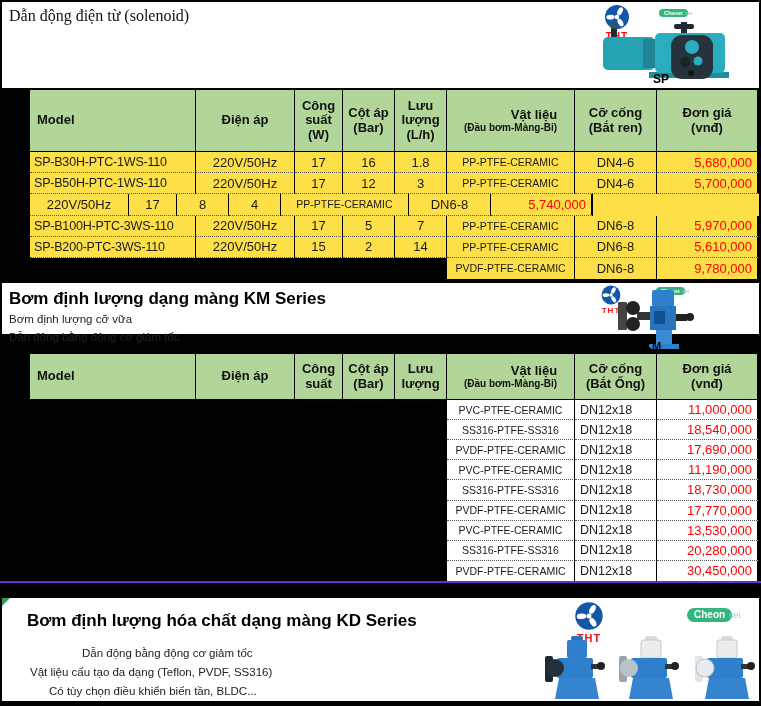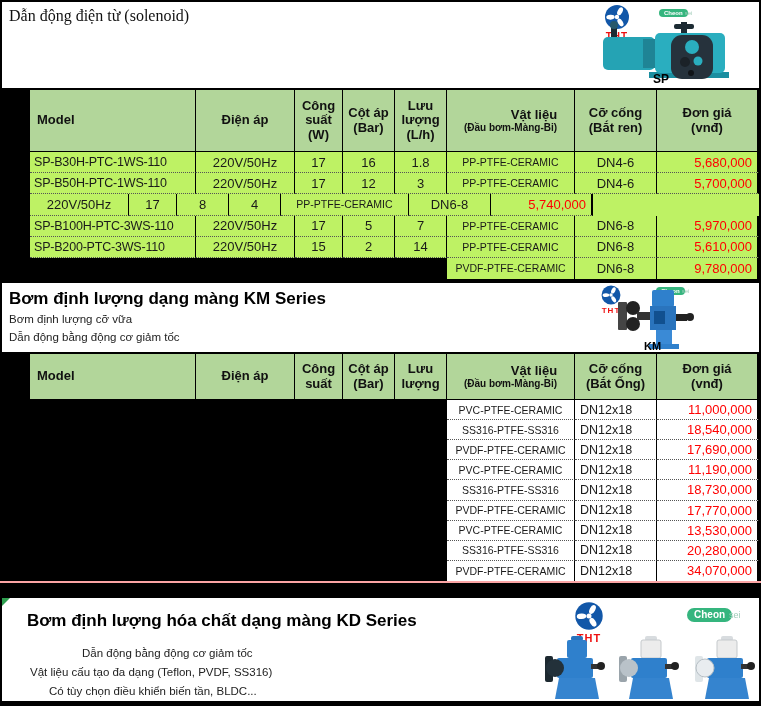--- a/index.html
+++ b/index.html
@@ -2,21 +2,21 @@
 <html><head>
 <meta charset="utf-8">
 <style>
   * { margin:0; padding:0; box-sizing:border-box; }
   html,body { width:761px; height:706px; }
   body { background:#000; font-family:"Liberation Sans", sans-serif; color:#111; position:relative; overflow:hidden; }
   .block { position:absolute; background:#fff; }
 
   
   .sec1-head { left:2px; top:2px; width:757px; height:86px; }
-  .sec2-head { left:2px; top:283px; width:757px; height:69px; }
+  .sec2-head { left:2px; top:283px; width:757px; height:51px; }
   .sec3 { left:2px; top:598px; width:757px; height:103px; }
 
   .big-title { font-size:17px; font-weight:bold; color:#000; }
   .sec1-head .big-title { padding:14px 0 0 7px; }
   .serif-sub { font-family:"Liberation Serif", serif; font-size:16px; padding:5px 0 0 7px; }
   .sec2-head .big-title { padding:6px 0 0 7px; }
   .small-sub { font-size:11.5px; color:#222; padding:3px 0 0 7px; line-height:1.3; }
 
   .sec3 .big-title { position:absolute; left:25px; top:13px; }
   .kd-lines { position:absolute; left:0px; top:46px; width:360px; font-size:11.5px; line-height:1.65; color:#222; }
@@ -39,30 +39,30 @@
   .hc.left { justify-content:flex-start; text-align:left; padding-left:7px; }
   .mat-head { display:flex; flex-direction:column; align-items:flex-end; }
   .mat-sub { font-size:10px; white-space:nowrap; }
 
   .c0 { width:30px; } .c1 { width:166px; } .c2 { width:99px; } .c3 { width:48px; }
   .c4 { width:52px; } .c5 { width:52px; } .c6 { width:128px; } .c7 { width:82px; }
   .c8 { width:102px; border-right:2px solid #000 !important; }
   .blackcell { background:#000; border:none !important; }
 
   .t1-data { display:flex; flex-direction:column; height:129px; border-bottom:2px solid #000; }
-  .t1-data .row { flex:1; background:#bef264; }
+  .t1-data .row { flex:1; background:#fde047; }
   .dc { border-right:1px solid #000; border-bottom:1px dotted #555; display:flex; align-items:center;
         font-size:13px; color:#1a1a1a; justify-content:center; overflow:hidden; }
   .row:last-child .dc { border-bottom:none; }
   .dc.model { justify-content:flex-start; padding-left:4px; font-size:12.5px; letter-spacing:-0.2px; }
   .dc.mat { font-size:10.5px; }
   .dc.price { justify-content:flex-end; padding-right:5px; color:#f00; }
   .leftblack { background:#000; border:none; }
 
-  .t2-body { display:flex; height:183px; border-bottom:2px solid #fca5a5; }
+  .t2-body { display:flex; height:183px; border-bottom:2px solid #6d28d9; }
   .t2-black { width:447px; background:#000; }
   .t2-rows { width:312px; display:flex; flex-direction:column; background:#fff; }
   .t2-rows .row { flex:1; width:312px; display:flex; }
   .t2-rows .dc.port { justify-content:flex-start; padding-left:5px; font-size:12.5px; }
 
   
   .art { position:absolute; }
   .art-sp { left:595px; top:3px; width:162px; height:84px; }
   .art-km { left:594px; top:284px; width:164px; height:68px; }
   .art-kd { left:545px; top:600px; width:214px; height:100px; }
@@ -299,21 +299,21 @@
         <div class="dc c8 price">13,530,000</div>
       </div>
       <div class="row">
         <div class="dc c6 mat">SS316-PTFE-SS316</div>
         <div class="dc c7 port">DN12x18</div>
         <div class="dc c8 price">20,280,000</div>
       </div>
       <div class="row">
         <div class="dc c6 mat">PVDF-PTFE-CERAMIC</div>
         <div class="dc c7 port">DN12x18</div>
-        <div class="dc c8 price">34,070,000</div>
+        <div class="dc c8 price">30,450,000</div>
       </div>
     </div>
   </div>
 </div>
 
 <div class="block sec3">
   <div class="corner-flag"></div>
   <div class="big-title">Bơm định lượng hóa chất dạng màng KD Series</div>
   <div class="kd-lines">
     <div class="kd-line-0">Dẫn động bằng động cơ giảm tốc</div>

